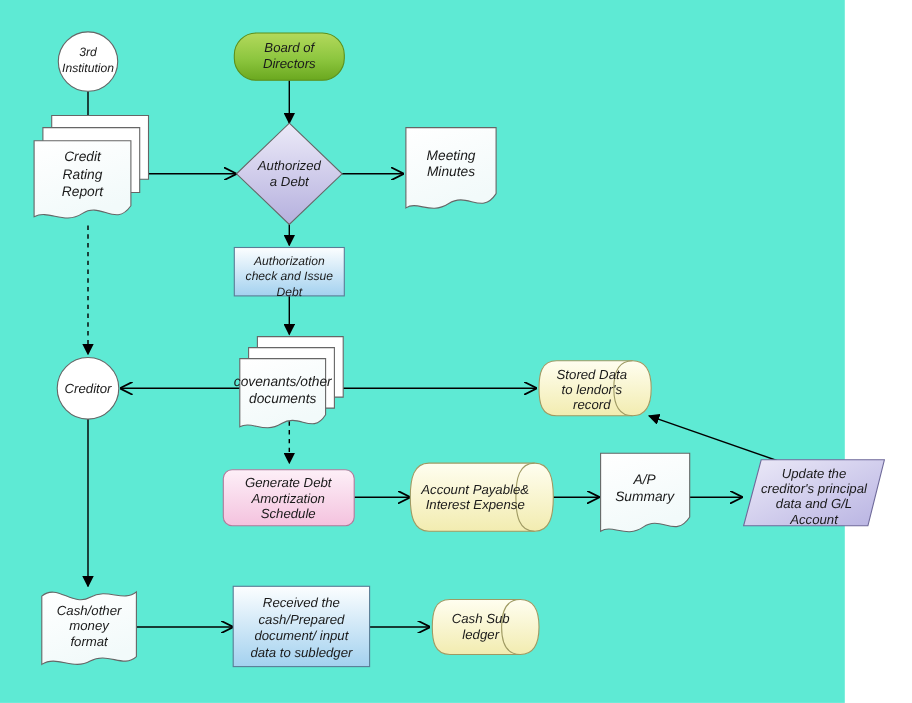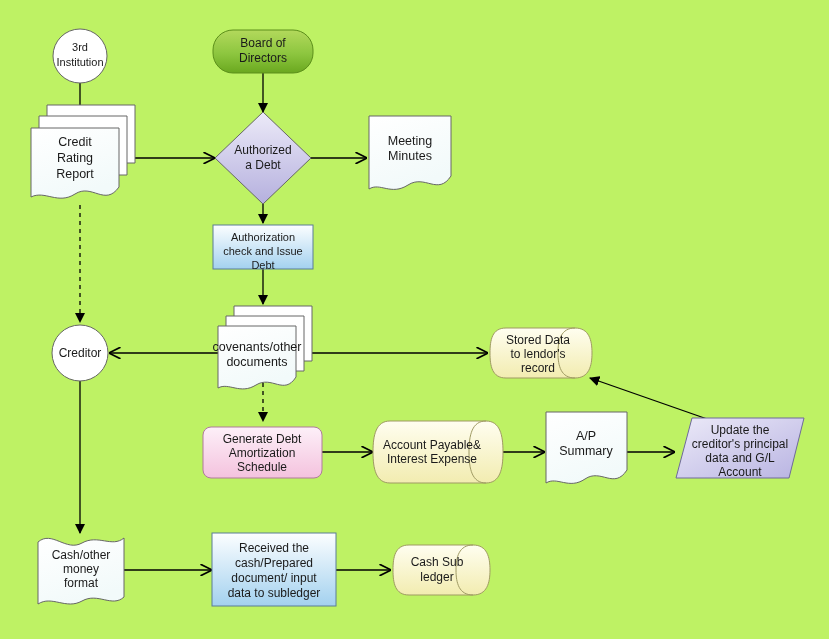--- a/index.html
+++ b/index.html
@@ -1,21 +1,21 @@
 <!DOCTYPE html>
 <html><head>
 <meta charset="utf-8">
 <title>Debt Authorization Flowchart</title>
 <style>
   html,body{margin:0;padding:0;background:#ffffff;}
   body{
     width:829px;height:639px;overflow:hidden;
     font-family:"Liberation Sans","DejaVu Sans",sans-serif;
   }
-  #canvas{position:relative;width:829px;height:639px;background:#bef264;}
+  #canvas{position:relative;width:768px;height:639px;background:#5eead4;font-style:italic;}
   svg#flow{position:absolute;left:0;top:0;width:829px;height:639px;}
   .nodetext{
     font-family:"Liberation Sans","DejaVu Sans",sans-serif;
     fill:#1a1a1a;
     text-anchor:middle;
     dominant-baseline:middle;
   }
   .t13{font-size:12.5px;}
   .t12{font-size:12px;}
   .t11{font-size:11px;}

